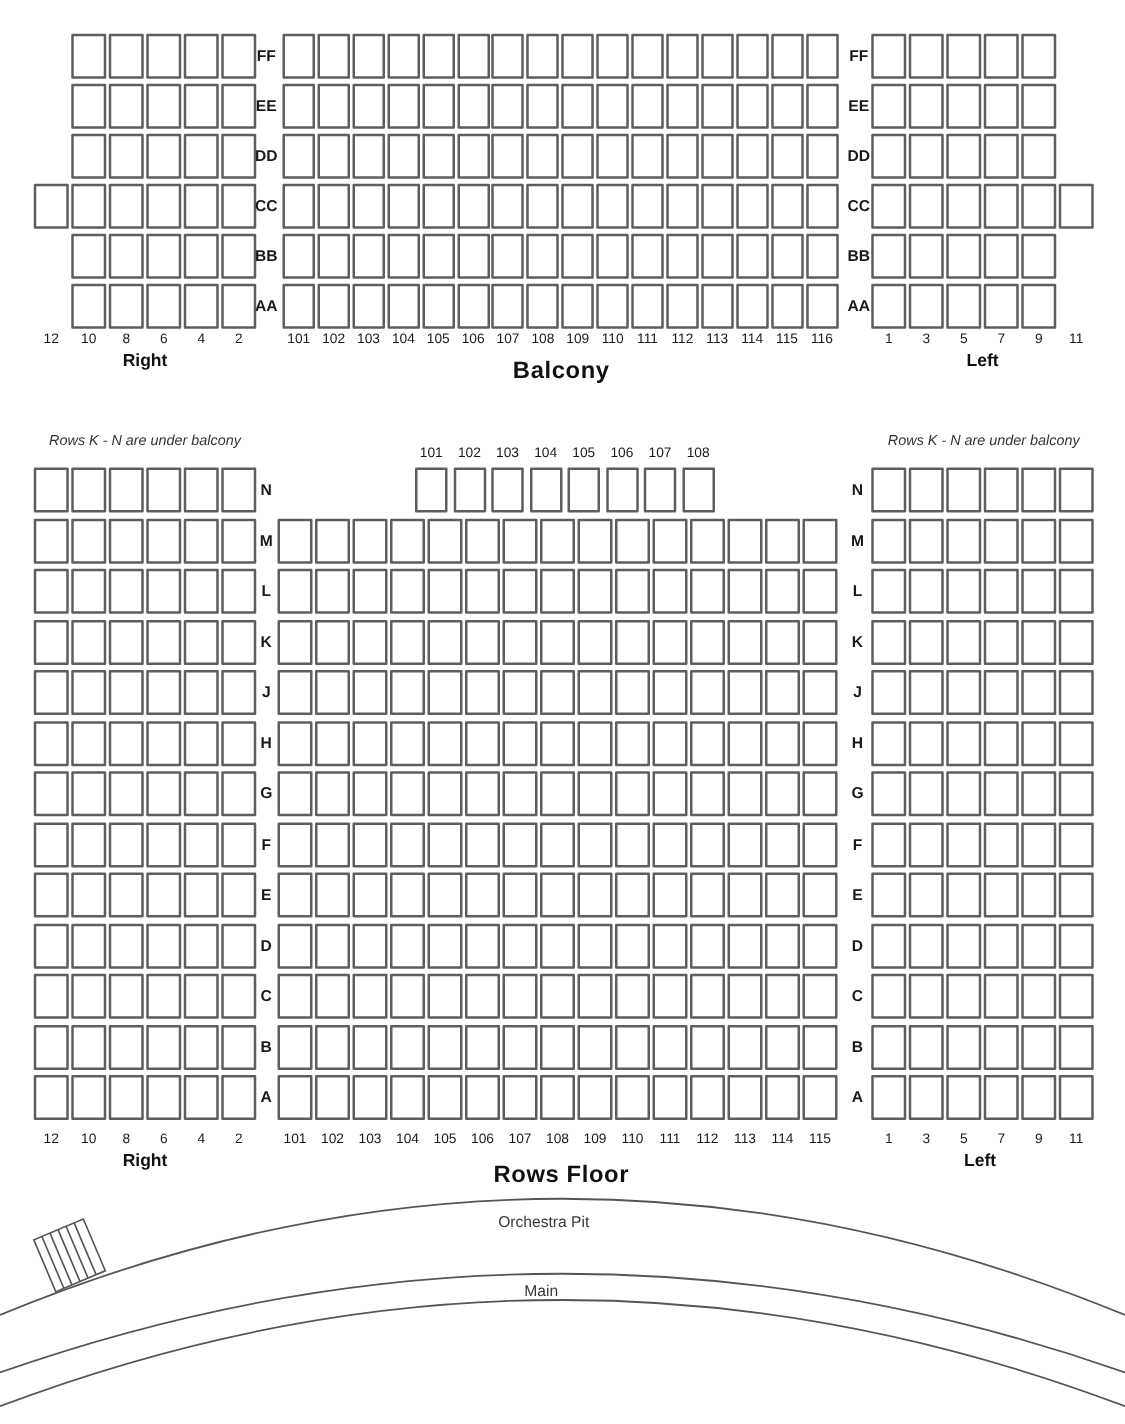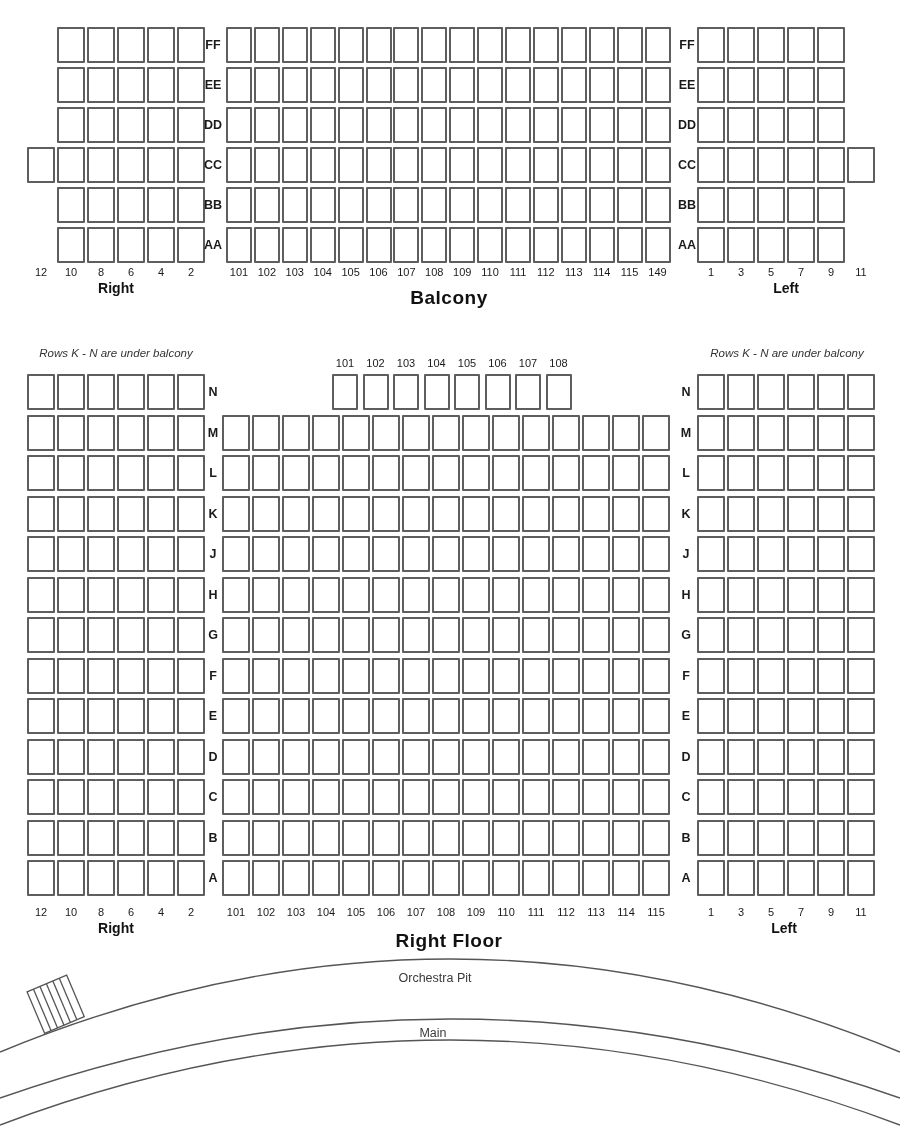--- a/index.html
+++ b/index.html
@@ -36,21 +36,21 @@
 
   <div class="lbl seclbl" style="left:116px;top:288px">Right</div>
   <div class="lbl seclbl" style="left:786px;top:288px">Left</div>
   <div class="lbl title" style="left:449px;top:297px">Balcony</div>
 
   <div class="lbl note" style="left:116px;top:354px">Rows K - N are under balcony</div>
   <div class="lbl note" style="left:787px;top:354px">Rows K - N are under balcony</div>
 
   <div class="lbl seclbl" style="left:116px;top:928px">Right</div>
   <div class="lbl seclbl" style="left:784px;top:928px">Left</div>
-  <div class="lbl title" style="left:449px;top:940px">Right Floor</div>
+  <div class="lbl title" style="left:449px;top:940px">Rows Floor</div>
 
   <div class="lbl stagelbl" style="left:435px;top:978px">Orchestra Pit</div>
   <div class="lbl stagelbl" style="left:433px;top:1033px">Main</div>
 <div class="seat" style="left: 57px; top: 27px; width: 28px; height: 36px;"></div>
     <div class="seat" style="left: 87px; top: 27px; width: 28px; height: 36px;"></div>
     <div class="seat" style="left: 117px; top: 27px; width: 28px; height: 36px;"></div>
     <div class="seat" style="left: 147px; top: 27px; width: 28px; height: 36px;"></div>
     <div class="seat" style="left: 177px; top: 27px; width: 28px; height: 36px;"></div>
     <div class="seat" style="left: 226px; top: 27px; width: 26px; height: 36px;"></div>
     <div class="seat" style="left: 253.9px; top: 27px; width: 26px; height: 36px;"></div>
@@ -231,21 +231,21 @@
     <div class="lbl num" style="left: 378.5px; top: 272px;">106</div>
     <div class="lbl num" style="left: 406.4px; top: 272px;">107</div>
     <div class="lbl num" style="left: 434.3px; top: 272px;">108</div>
     <div class="lbl num" style="left: 462.2px; top: 272px;">109</div>
     <div class="lbl num" style="left: 490.1px; top: 272px;">110</div>
     <div class="lbl num" style="left: 518px; top: 272px;">111</div>
     <div class="lbl num" style="left: 545.9px; top: 272px;">112</div>
     <div class="lbl num" style="left: 573.8px; top: 272px;">113</div>
     <div class="lbl num" style="left: 601.7px; top: 272px;">114</div>
     <div class="lbl num" style="left: 629.6px; top: 272px;">115</div>
-    <div class="lbl num" style="left: 657.5px; top: 272px;">149</div>
+    <div class="lbl num" style="left: 657.5px; top: 272px;">116</div>
     <div class="lbl num" style="left: 711px; top: 272px;">1</div>
     <div class="lbl num" style="left: 741px; top: 272px;">3</div>
     <div class="lbl num" style="left: 771px; top: 272px;">5</div>
     <div class="lbl num" style="left: 801px; top: 272px;">7</div>
     <div class="lbl num" style="left: 831px; top: 272px;">9</div>
     <div class="lbl num" style="left: 861px; top: 272px;">11</div>
     <div class="seat" style="left: 27px; top: 374px; width: 28px; height: 36px;"></div>
     <div class="seat" style="left: 57px; top: 374px; width: 28px; height: 36px;"></div>
     <div class="seat" style="left: 87px; top: 374px; width: 28px; height: 36px;"></div>
     <div class="seat" style="left: 117px; top: 374px; width: 28px; height: 36px;"></div>

